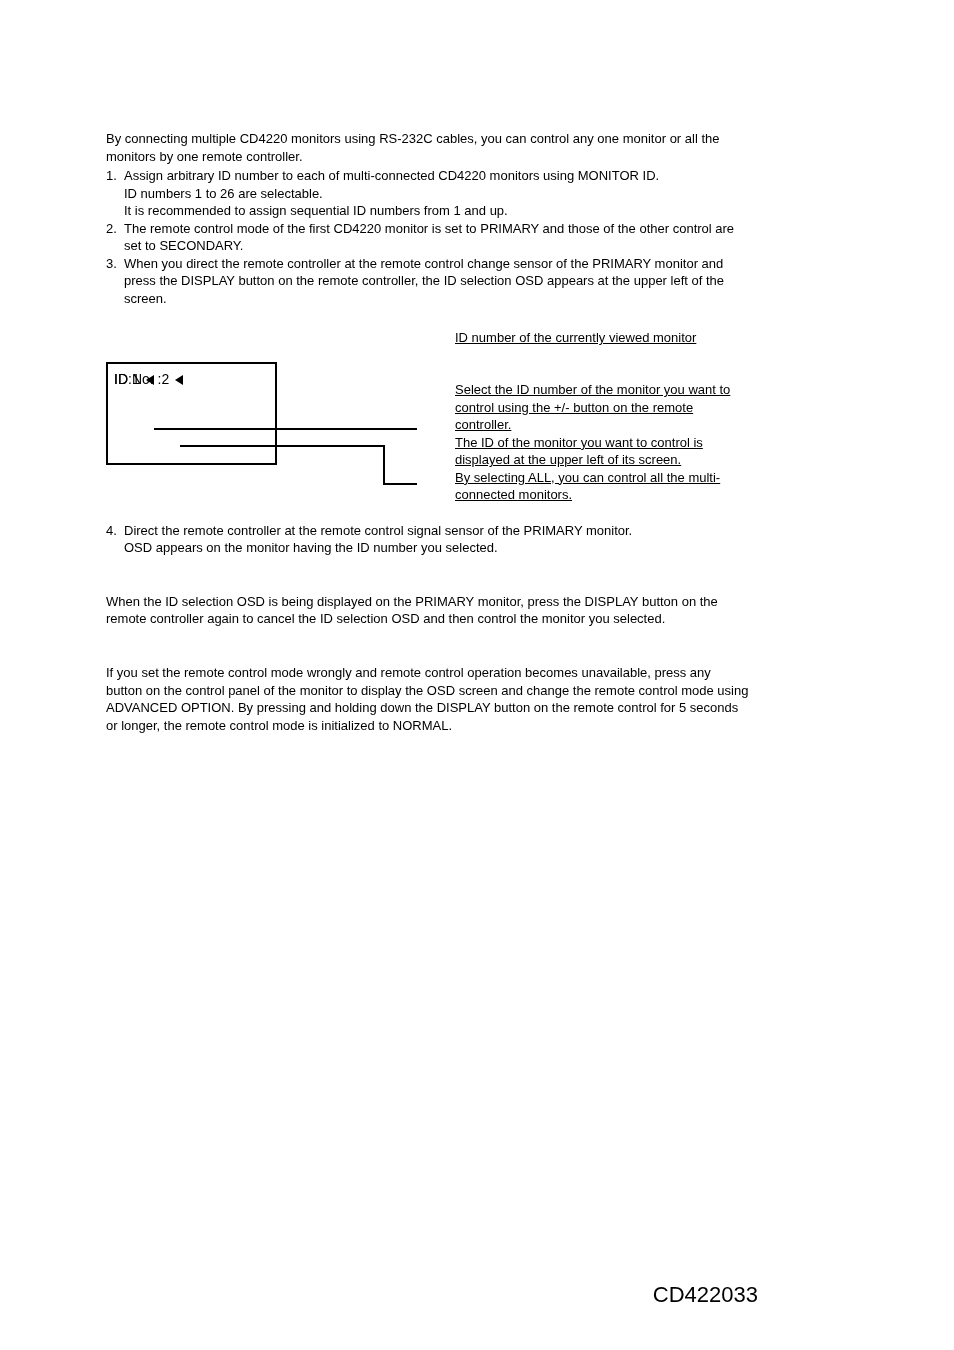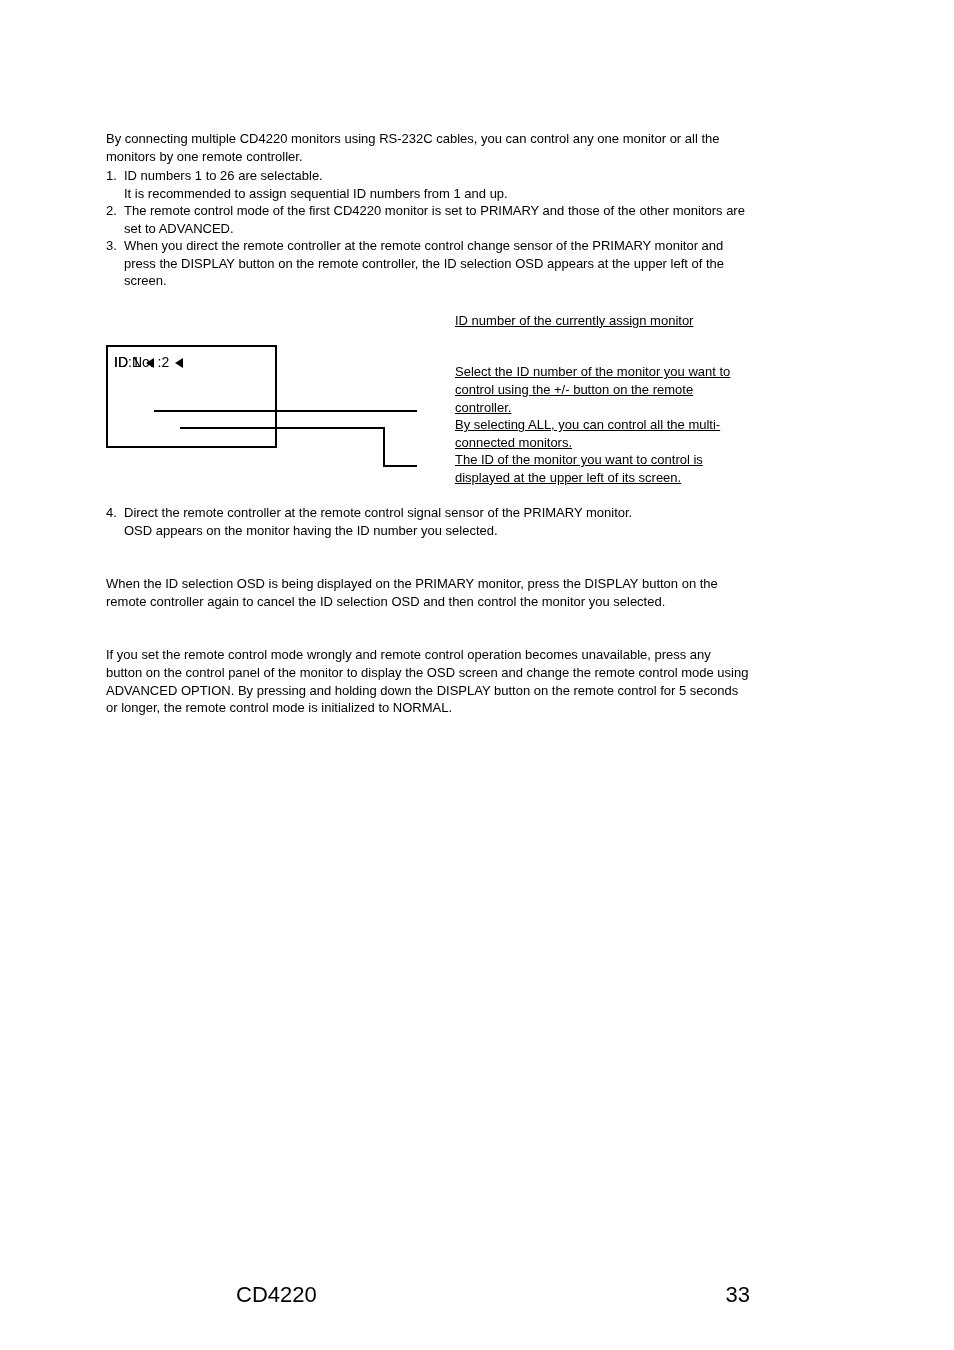--- a/index.html
+++ b/index.html
@@ -99,24 +99,24 @@
   }
   .callout-bottom {
     margin-top: 16px;
   }
   .section-gap {
     margin-top: 36px;
   }
   .footer {
     position: absolute;
     left: 106px;
-    right: 106px;
+    right: 98px;
     bottom: 40px;
     display: flex;
-    justify-content: space-between;
+    justify-content: flex-end;
     align-items: baseline;
   }
   .footer-model {
     font-size: 22px;
     margin-left: 130px;
   }
   .footer-page {
     font-size: 22px;
   }
 </style>
@@ -125,28 +125,29 @@
 
 <div class="page">
 
   <div class="para">By connecting multiple CD4220 monitors using RS-232C cables, you can control any one monitor or all the monitors by one remote controller.</div>
 
   <div class="list-block">
 
     <div class="list-row">
       <div class="list-num">1.</div>
       <div class="list-body">
+        <div>Assign arbitrary ID number to each of multi-connected CD4220 monitors using MONITOR ID.</div>
         <div>ID numbers 1 to 26 are selectable.</div>
         <div>It is recommended to assign sequential ID numbers from 1 and up.</div>
       </div>
     </div>
 
     <div class="list-row">
       <div class="list-num">2.</div>
-      <div class="list-body">The remote control mode of the first CD4220 monitor is set to PRIMARY and those of the other monitors are set to ADVANCED.</div>
+      <div class="list-body">The remote control mode of the first CD4220 monitor is set to PRIMARY and those of the other control are set to SECONDARY.</div>
     </div>
 
     <div class="list-row">
       <div class="list-num">3.</div>
       <div class="list-body">When you direct the remote controller at the remote control change sensor of the PRIMARY monitor and press the DISPLAY button on the remote controller, the ID selection OSD appears at the upper left of the screen.</div>
     </div>
 
   </div>
 
   <div class="diagram-section">
@@ -165,25 +166,25 @@
     <div class="connector-group">
 
       <div class="line-horz" style="top:14px; left:-123px; width:263px;"></div>
 
       <div class="line-horz" style="top:31px; left:-97px; width:205px;"></div>
       <div class="line-vert" style="top:31px; left:106px; height:40px;"></div>
       <div class="line-horz" style="top:69px; left:106px; width:34px;"></div>
     </div>
 
     <div class="diagram-callouts">
-      <div class="callout-text callout-top">ID number of the currently assign monitor</div>
+      <div class="callout-text callout-top">ID number of the currently viewed monitor</div>
       <div class="callout-text callout-bottom">
         <div>Select the ID number of the monitor you want to control using the +/- button on the remote controller.</div>
+        <div>The ID of the monitor you want to control is displayed at the upper left of its screen.</div>
         <div>By selecting ALL, you can control all the multi-connected monitors.</div>
-        <div>The ID of the monitor you want to control is displayed at the upper left of its screen.</div>
       </div>
     </div>
 
   </div>
 
   <div class="list-block">
     <div class="list-row">
       <div class="list-num">4.</div>
       <div class="list-body">
         <div>Direct the remote controller at the remote control signal sensor of the PRIMARY monitor.</div>

